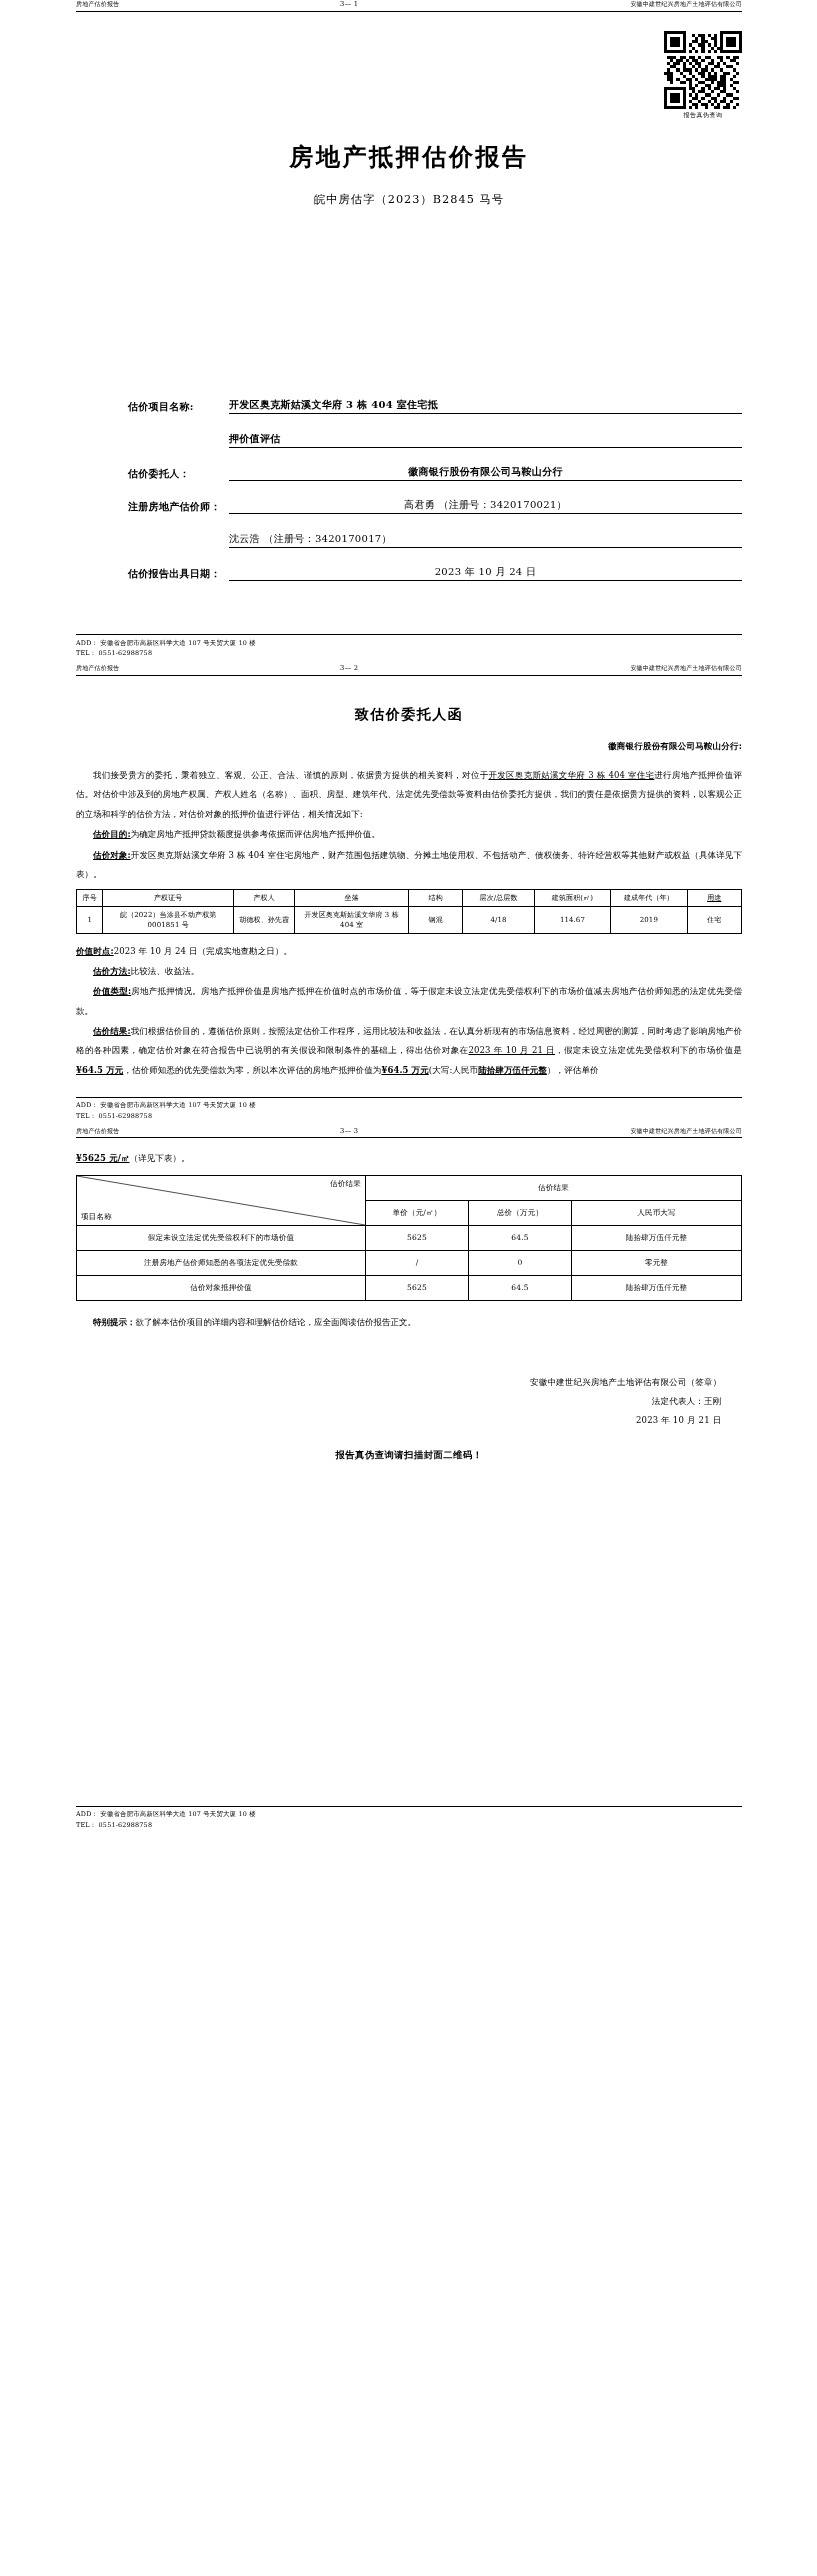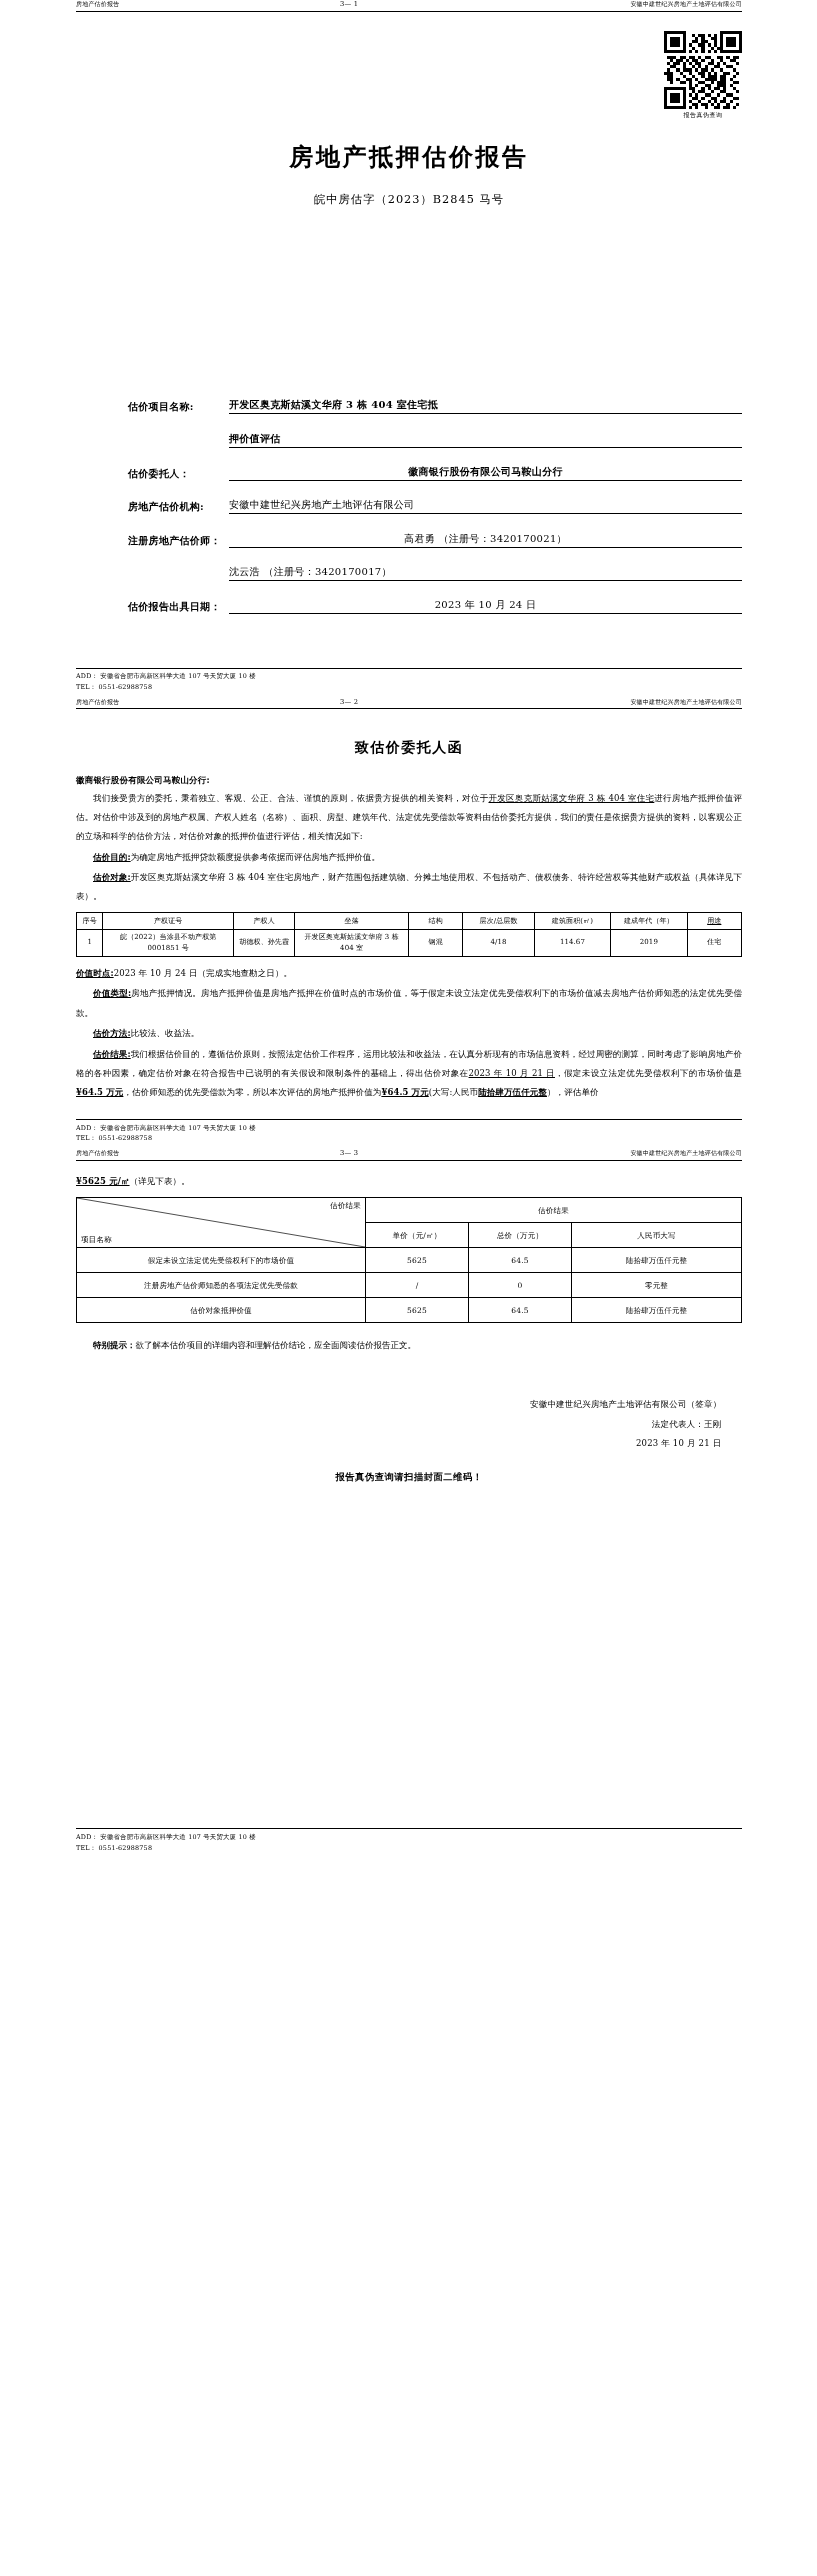--- a/index.html
+++ b/index.html
@@ -118,21 +118,22 @@
     font-size: 14px;
     font-weight: bold;
     letter-spacing: 1.5px;
     font-family: "DejaVu Sans", "Liberation Sans", sans-serif;
     margin: 30px 0 17.5px;
   }
   .addressee {
     font-size: 8.5px;
     font-weight: bold;
     letter-spacing: 0.2px;
-    margin-bottom: 2px;
+    margin-bottom: 13px;
+    text-align: right;
   }
   p.body {
     font-size: 8.5px;
     line-height: 2.28;
     text-align: justify;
     text-justify: inter-ideograph;
     letter-spacing: 0.1px;
     margin: 0 0 1px;
     text-indent: 2em;
   }
@@ -415,24 +416,20 @@
       </div>
       <div class="ci-cont">
         <span class="ci-val left b">押价值评估</span>
       </div>
 
       <div class="ci-row">
         <span class="ci-label wide">估价委托人：</span>
         <span class="ci-val b">徽商银行股份有限公司马鞍山分行</span>
       </div>
 
-      <div class="ci-row">
-        <span class="ci-label wide">房地产估价机构:</span>
-        <span class="ci-val left">安徽中建世纪兴房地产土地评估有限公司</span>
-      </div>
 
       <div class="ci-row">
         <span class="ci-label wide">注册房地产估价师：</span>
         <span class="ci-val">高君勇   （注册号：3420170021）</span>
       </div>
 
       <div class="ci-cont">
         <span class="ci-val">沈云浩   （注册号：3420170017）</span>
       </div>
 
@@ -494,23 +491,23 @@
           <td>4/18</td>
           <td>114.67</td>
           <td>2019</td>
           <td>住宅</td>
         </tr>
       </tbody>
     </table>
 
     <p class="body noind"><span class="bu">价值时点:</span><span>2023 年 10 月 24 日（完成实地查勘之日）。</span></p>
 
+    <p class="body"><span class="bu">估价方法:</span><span>比较法、收益法。</span></p>
+
     <p class="body"><span class="bu">价值类型:</span><span>房地产抵押情况。房地产抵押价值是房地产抵押在价值时点的市场价值，等于假定未设立法定优先受偿权利下的市场价值减去房地产估价师知悉的法定优先受偿款。</span></p>
-
-    <p class="body"><span class="bu">估价方法:</span><span>比较法、收益法。</span></p>
 
     <p class="body"><span class="bu">估价结果:</span><span>我们根据估价目的，遵循估价原则，按照法定估价工作程序，运用比较法和收益法，在认真分析现有的市场信息资料，经过周密的测算，同时考虑了影响房地产价格的各种因素，确定估价对象在符合报告中已说明的有关假设和限制条件的基础上，得出估价对象在</span><span class="u">2023 年 10 月 21 日</span><span>，假定未设立法定优先受偿权利下的市场价值是</span><span class="bu">¥64.5 万元</span><span>，估价师知悉的优先受偿款为零，所以本次评估的房地产抵押价值为</span><span class="bu">¥64.5 万元</span><span>(大写:人民币</span><span class="bu">陆拾肆万伍仟元整</span><span>），评估单价</span></p>
 
     <div class="spacer-sm"></div>
     <div class="rule-thick"></div>
     <div class="foot">
       <div>ADD： 安徽省合肥市高新区科学大道 107 号天贸大厦 10 楼</div>
       <div>TEL： 0551-62988758</div>
     </div>
   </div>

